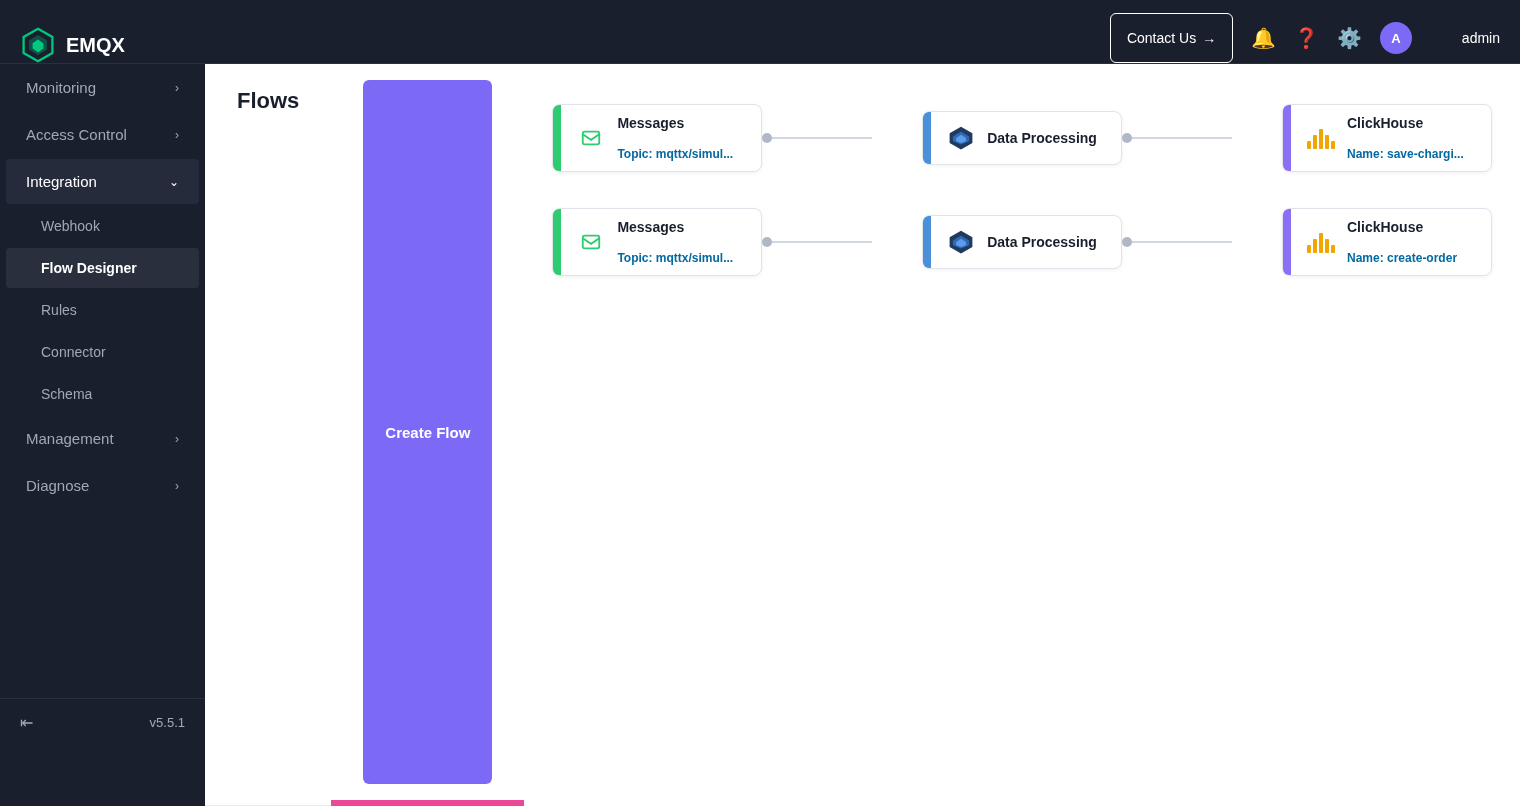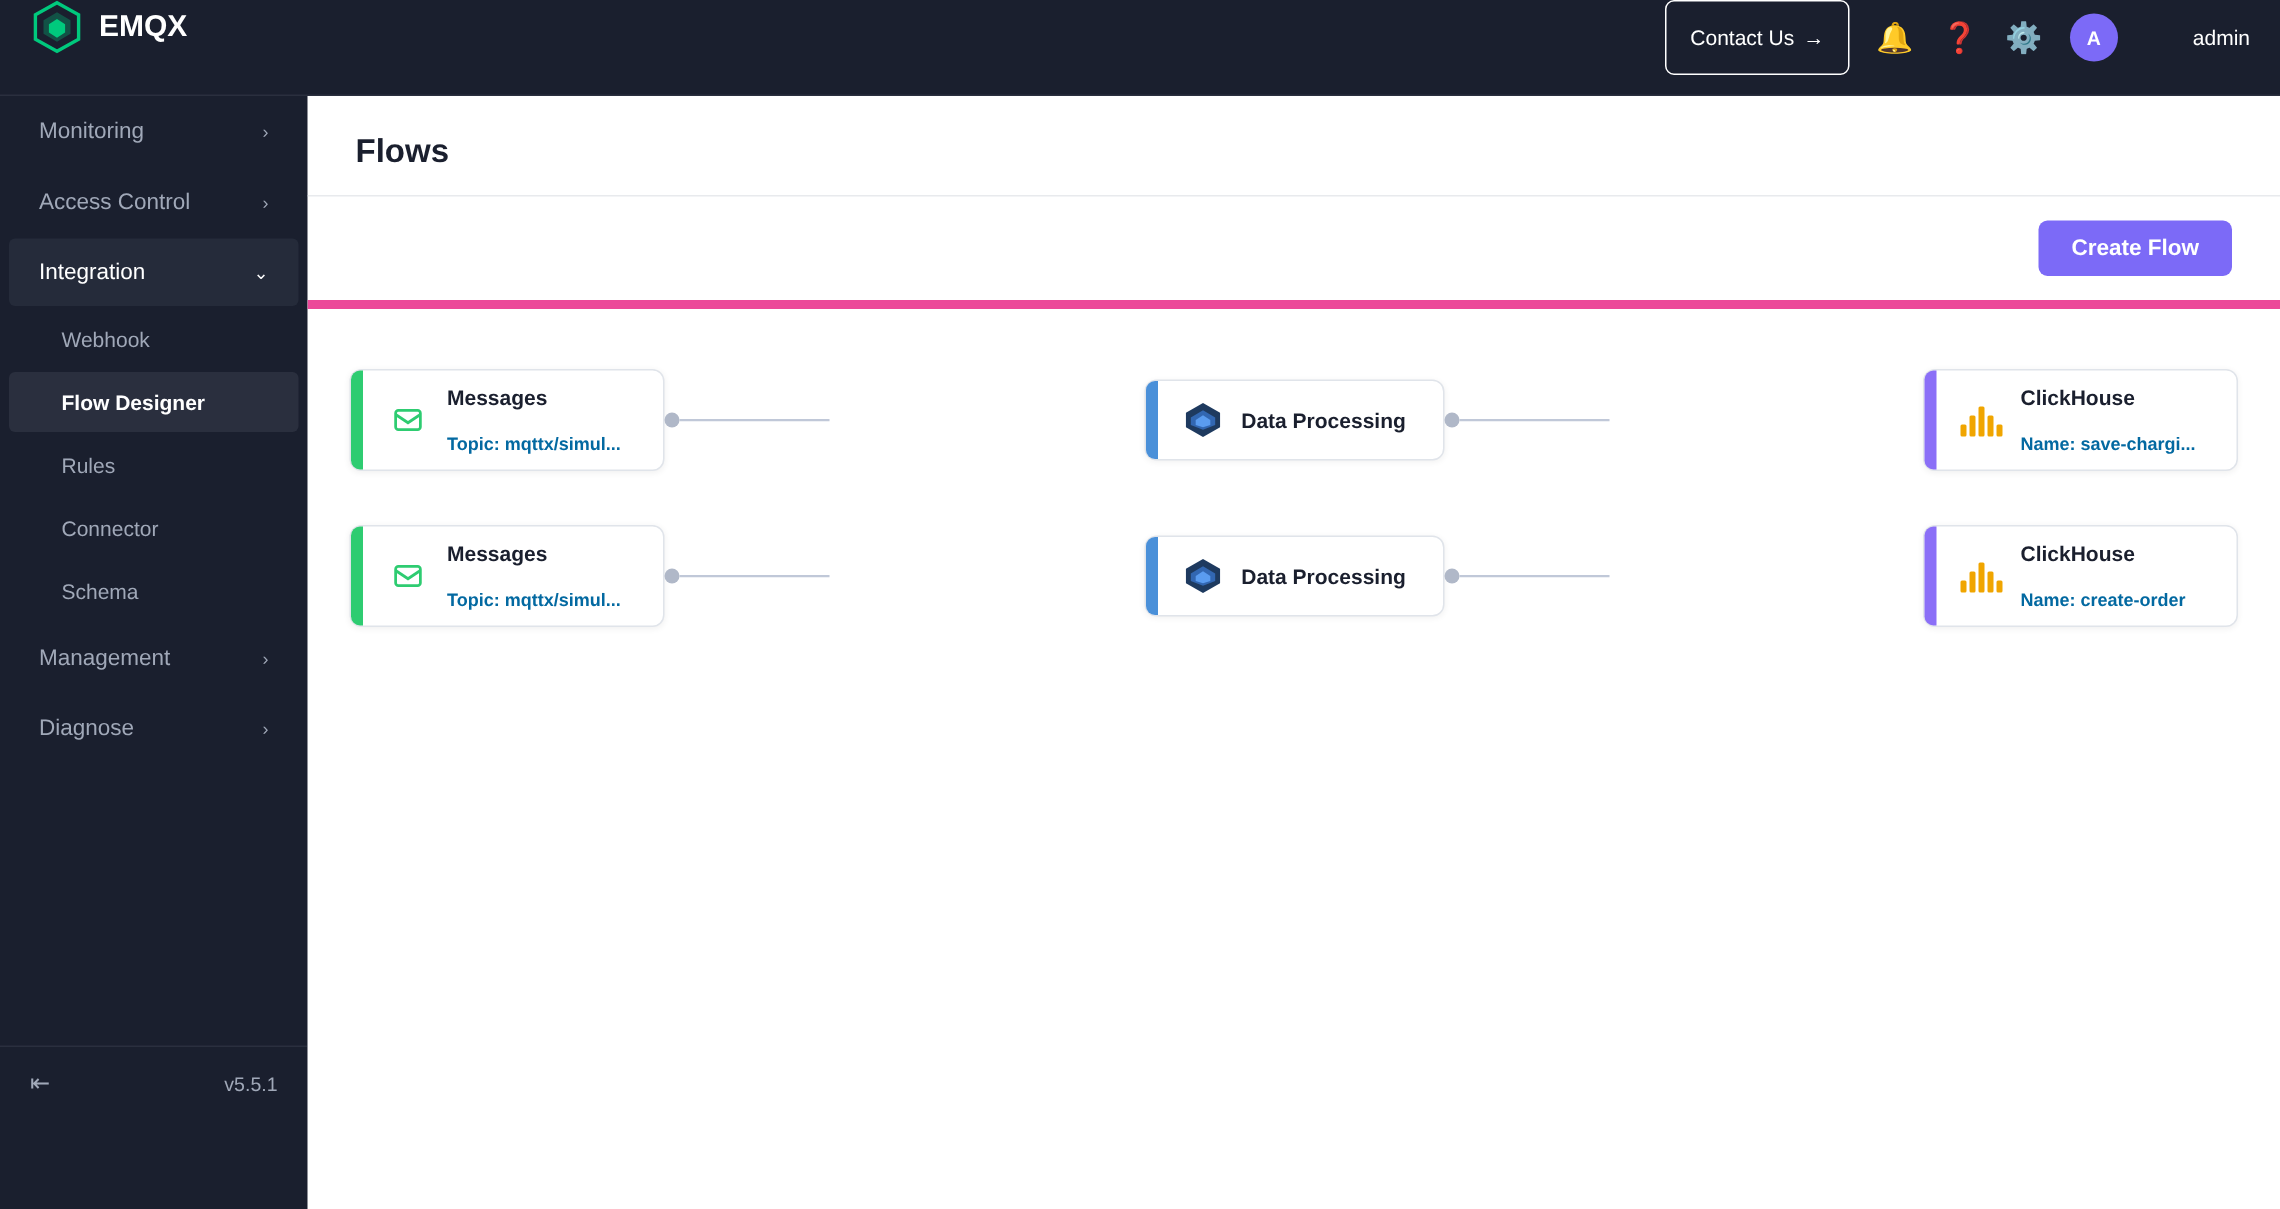--- a/index.html
+++ b/index.html
@@ -3,21 +3,21 @@
   <meta charset="utf-8">
   <style>
     * { box-sizing: border-box; margin: 0; padding: 0; }
     body { font-family: -apple-system, BlinkMacSystemFont, 'Segoe UI', sans-serif; background: #1a1f2e; display: flex; flex-direction: column; height: 806px; width: 1520px; overflow: hidden; }
 
     
     .topbar {
       height: 64px;
       background: #1a1f2e;
       display: flex;
-      align-items: flex-start;
+      align-items: flex-end;
       padding: 0 20px;
       flex-shrink: 0;
       border-bottom: 1px solid #2a2f3e;
     }
     .logo-area {
       display: flex;
       align-items: center;
       gap: 10px;
       flex: 1;
     }
@@ -113,21 +113,21 @@
       font-weight: 600;
     }
     .chevron { font-size: 12px; }
 
     
     .content-area {
       flex: 1;
       background: #ffffff;
       overflow-y: auto;
       display: flex;
-      flex-direction: column;
+      flex-direction: row;
     }
     .content-header {
       padding: 24px 32px 16px 32px;
       border-bottom: 1px solid #e8eaed;
     }
     .page-title {
       font-size: 22px;
       font-weight: 700;
       color: #1a1f2e;
     }

